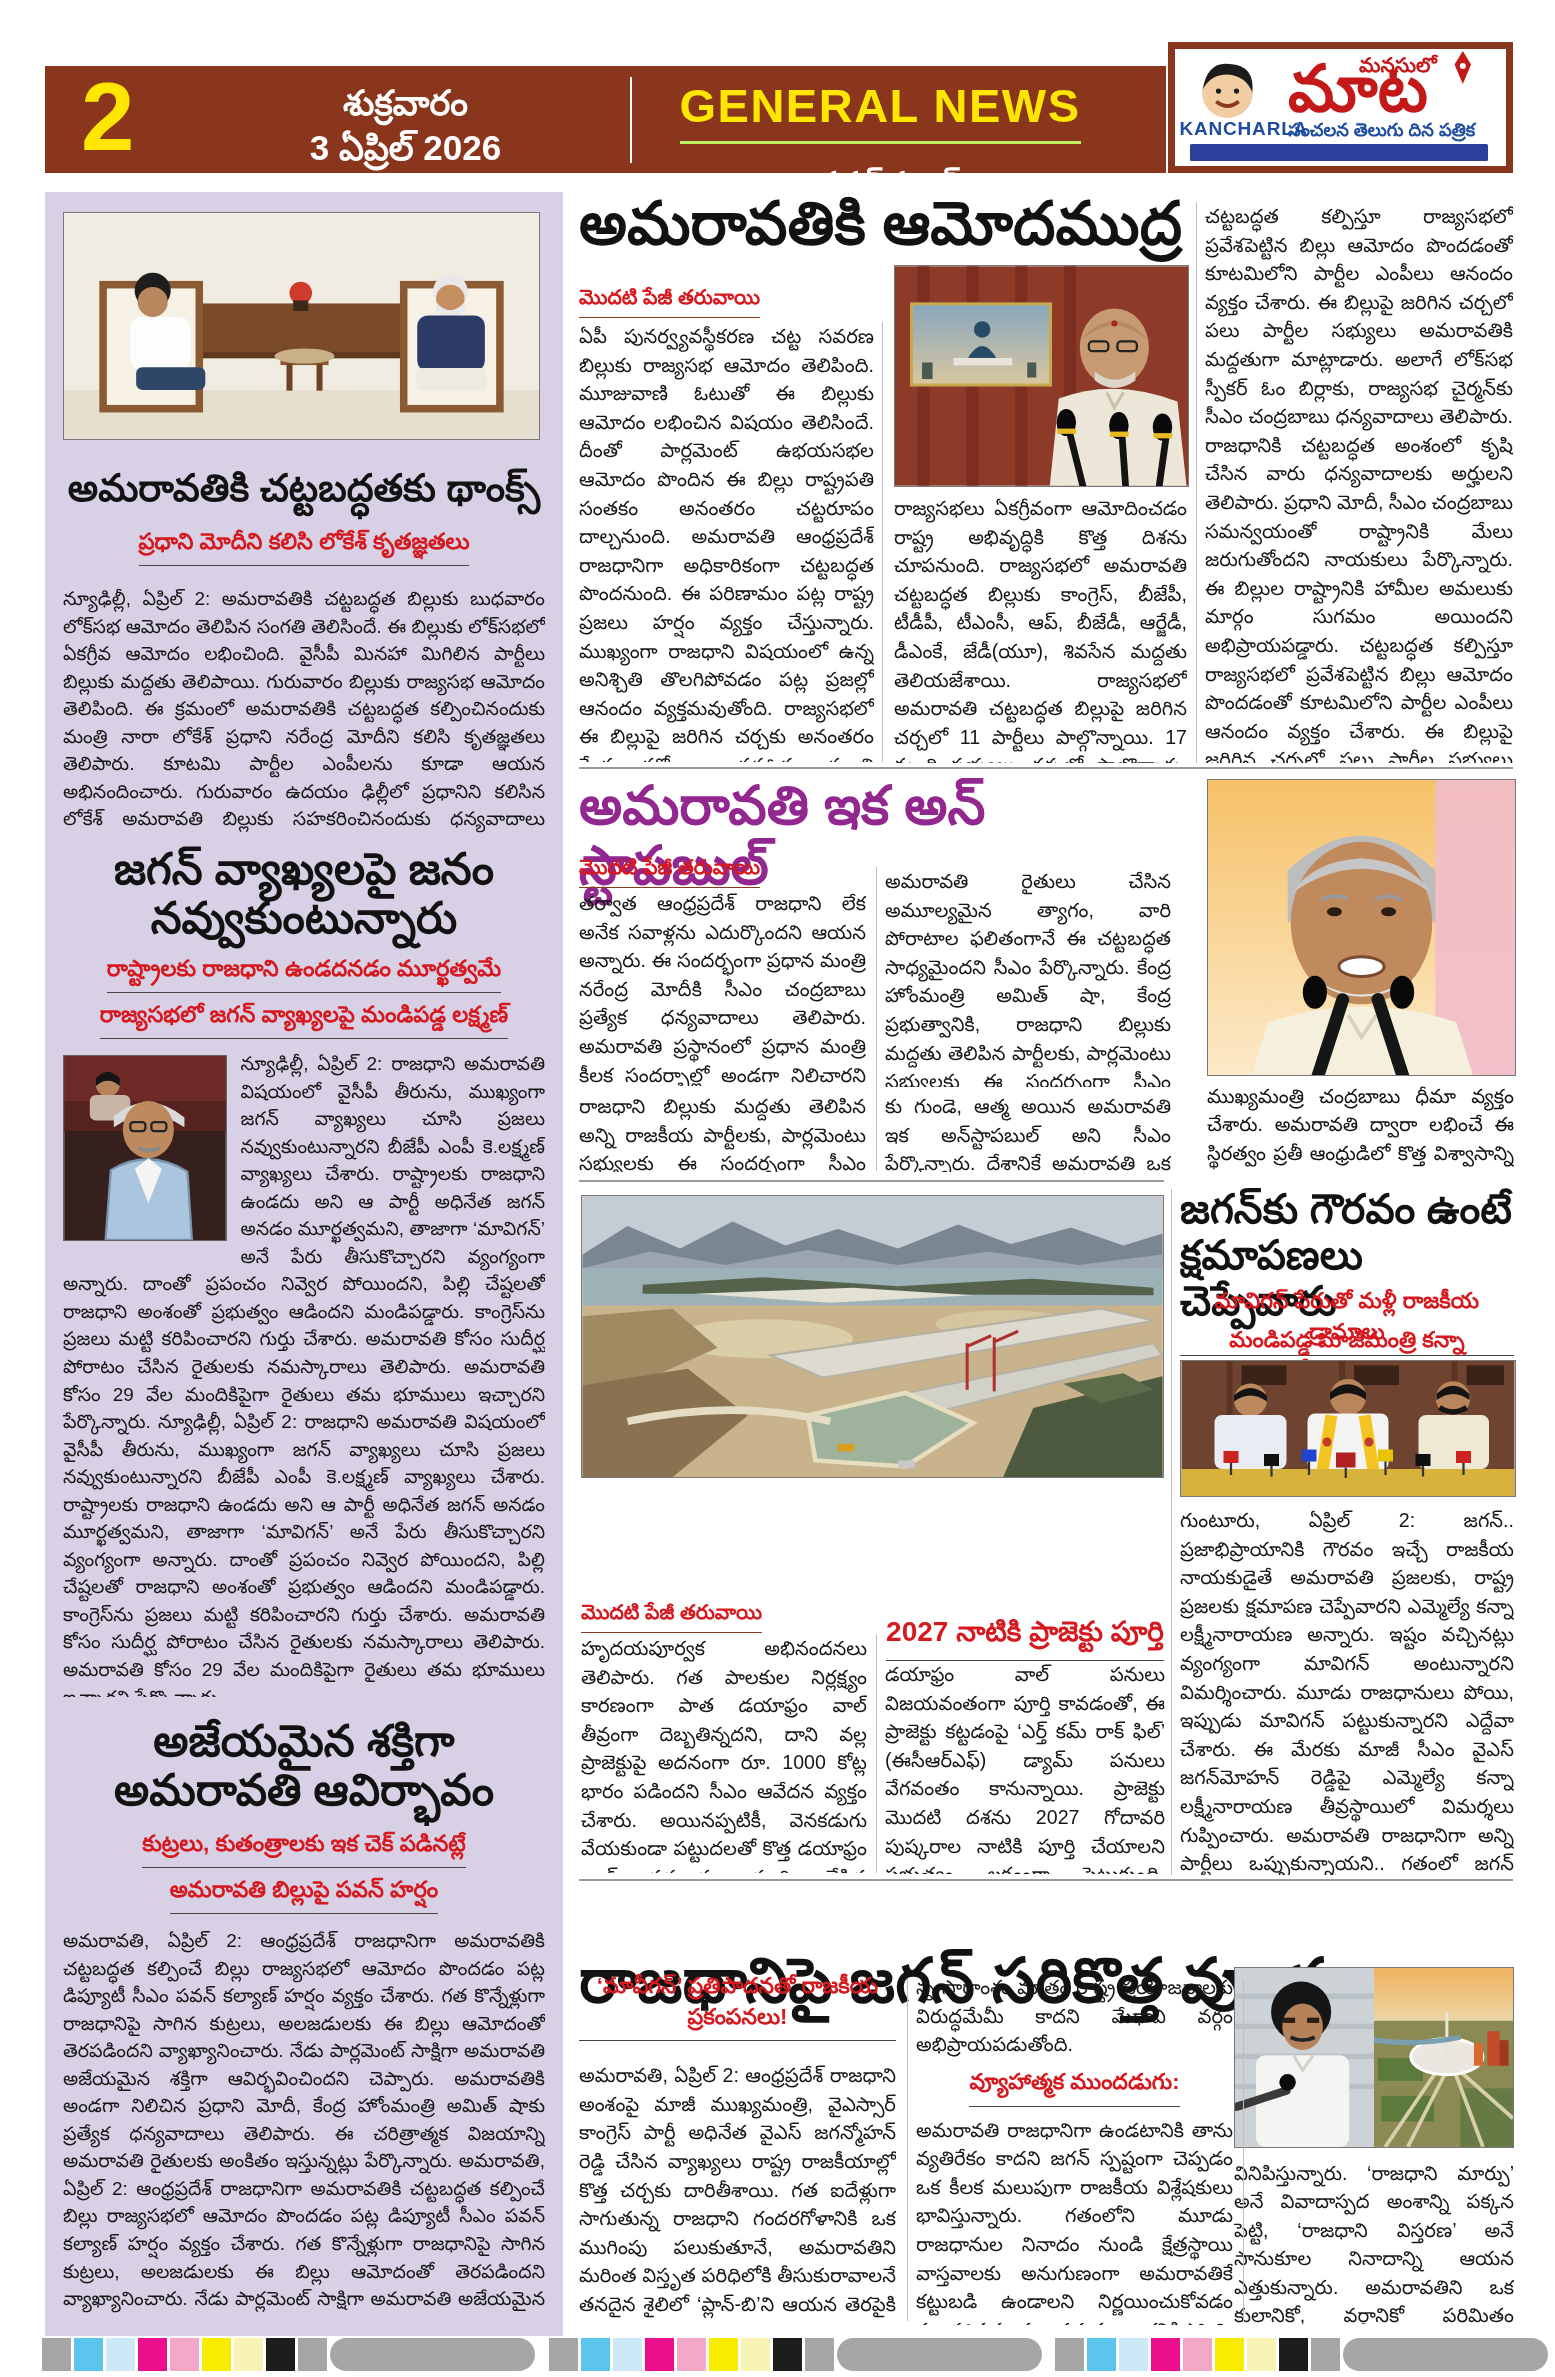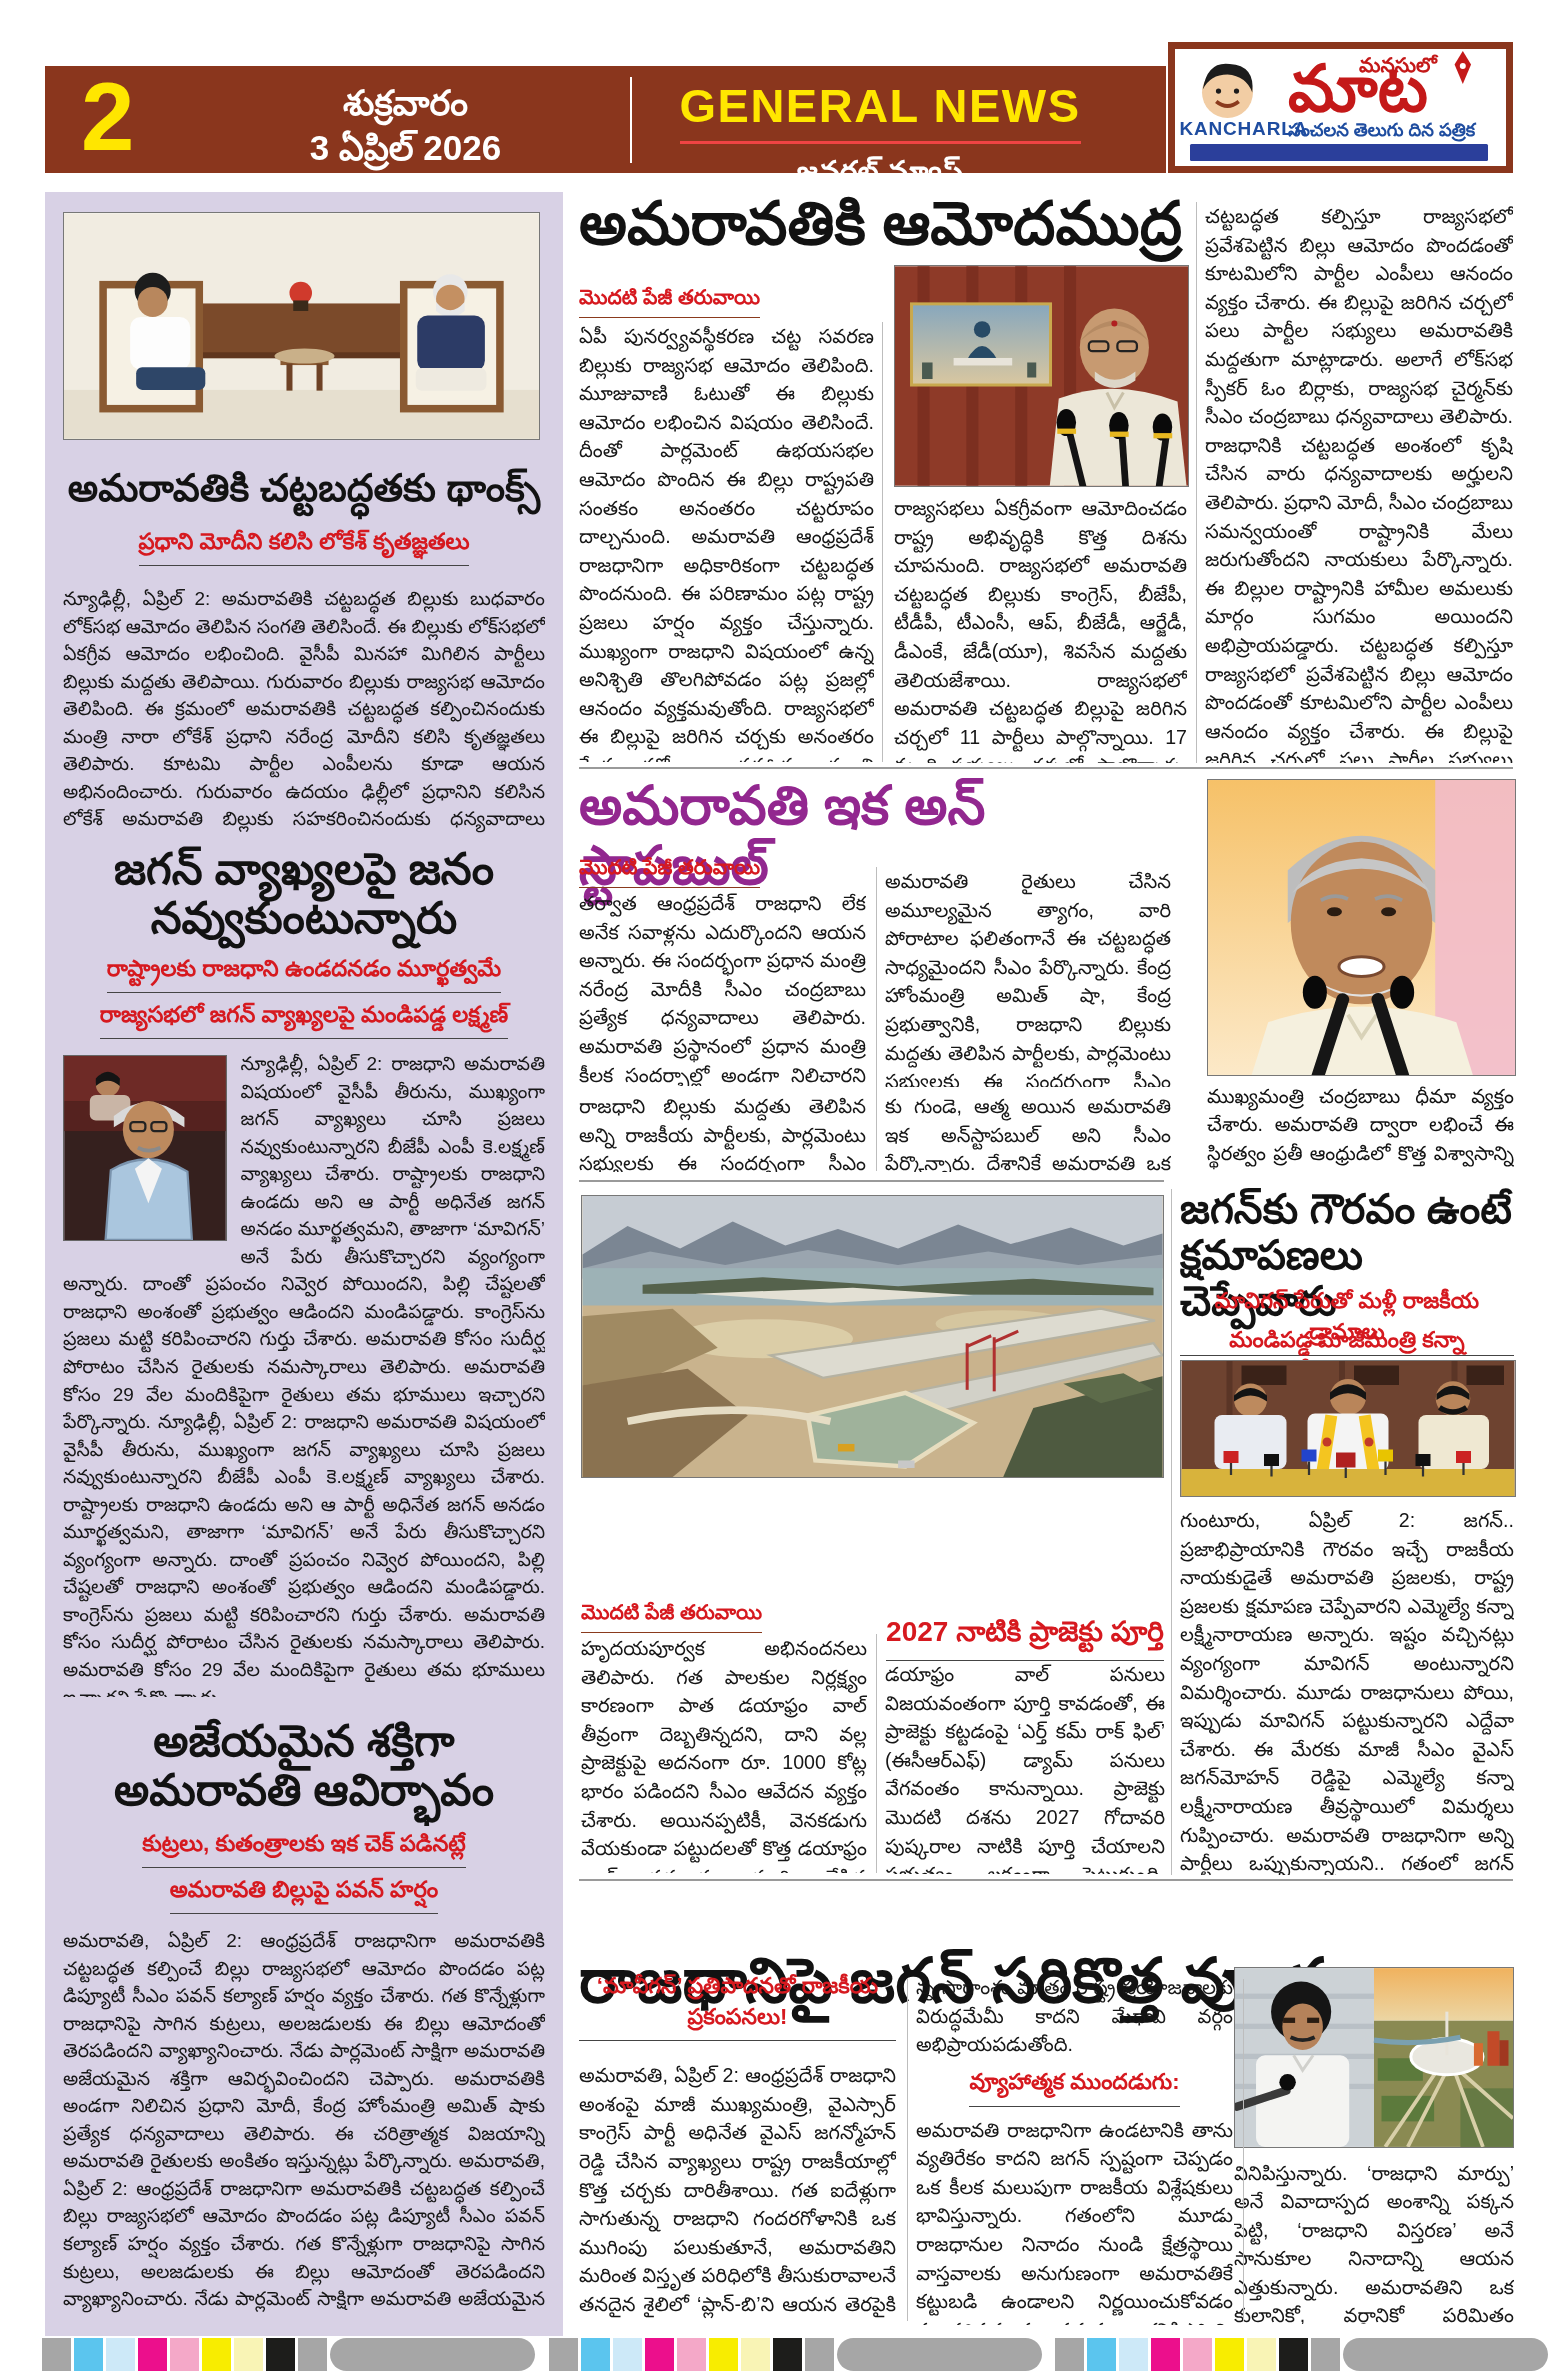--- a/index.html
+++ b/index.html
@@ -5,22 +5,22 @@
   html,body{margin:0;padding:0;background:#ffffff;}
   #page{position:relative;width:1555px;height:2377px;background:#ffffff;overflow:hidden;
         font-family:"Liberation Sans", sans-serif;color:#111;}
   .abs{position:absolute;}
   
   .mast{background:#8a361d;}
   .pagenum{color:#ffe600;font-weight:bold;font-size:96px;line-height:1;}
   .dateline{color:#ffffff;font-weight:bold;font-size:35px;line-height:1.3;text-align:center;}
   .mast-divider{background:#ffffff;width:2.3px;}
   .sec-en{color:#ffe600;font-weight:bold;font-size:47px;letter-spacing:1.5px;text-align:left;
-          border-bottom:3px solid #ef4444;padding-bottom:7.5px;display:inline-block;}
-  .sec-te{color:#ffffff;font-weight:bold;font-size:30px;text-align:center;margin-top:11px;}
+          border-bottom:3px solid #bef264;padding-bottom:7.5px;display:inline-block;}
+  .sec-te{color:#ffffff;font-weight:bold;font-size:30px;text-align:center;margin-top:22px;}
   
   .logobox{background:#ffffff;border:7.5px solid #8a361d;}
   .logo-brand{color:#c41919;font-weight:bold;font-size:65px;line-height:.9;}
   .logo-top{color:#c41919;font-weight:bold;font-size:20.3px;}
   .logo-pub{color:#1f4da0;font-weight:bold;font-size:19px;letter-spacing:0.8px;}
   .logo-tag{color:#1f4da0;font-weight:bold;font-size:18px;}
   .logo-bar{background:#2b3f9b;height:16.6px;border-radius:1.5px;}
   
   .leftpanel{background:#d8d1e5;}
   .hl{font-weight:bold;color:#121212;text-align:center;line-height:1.12;}

